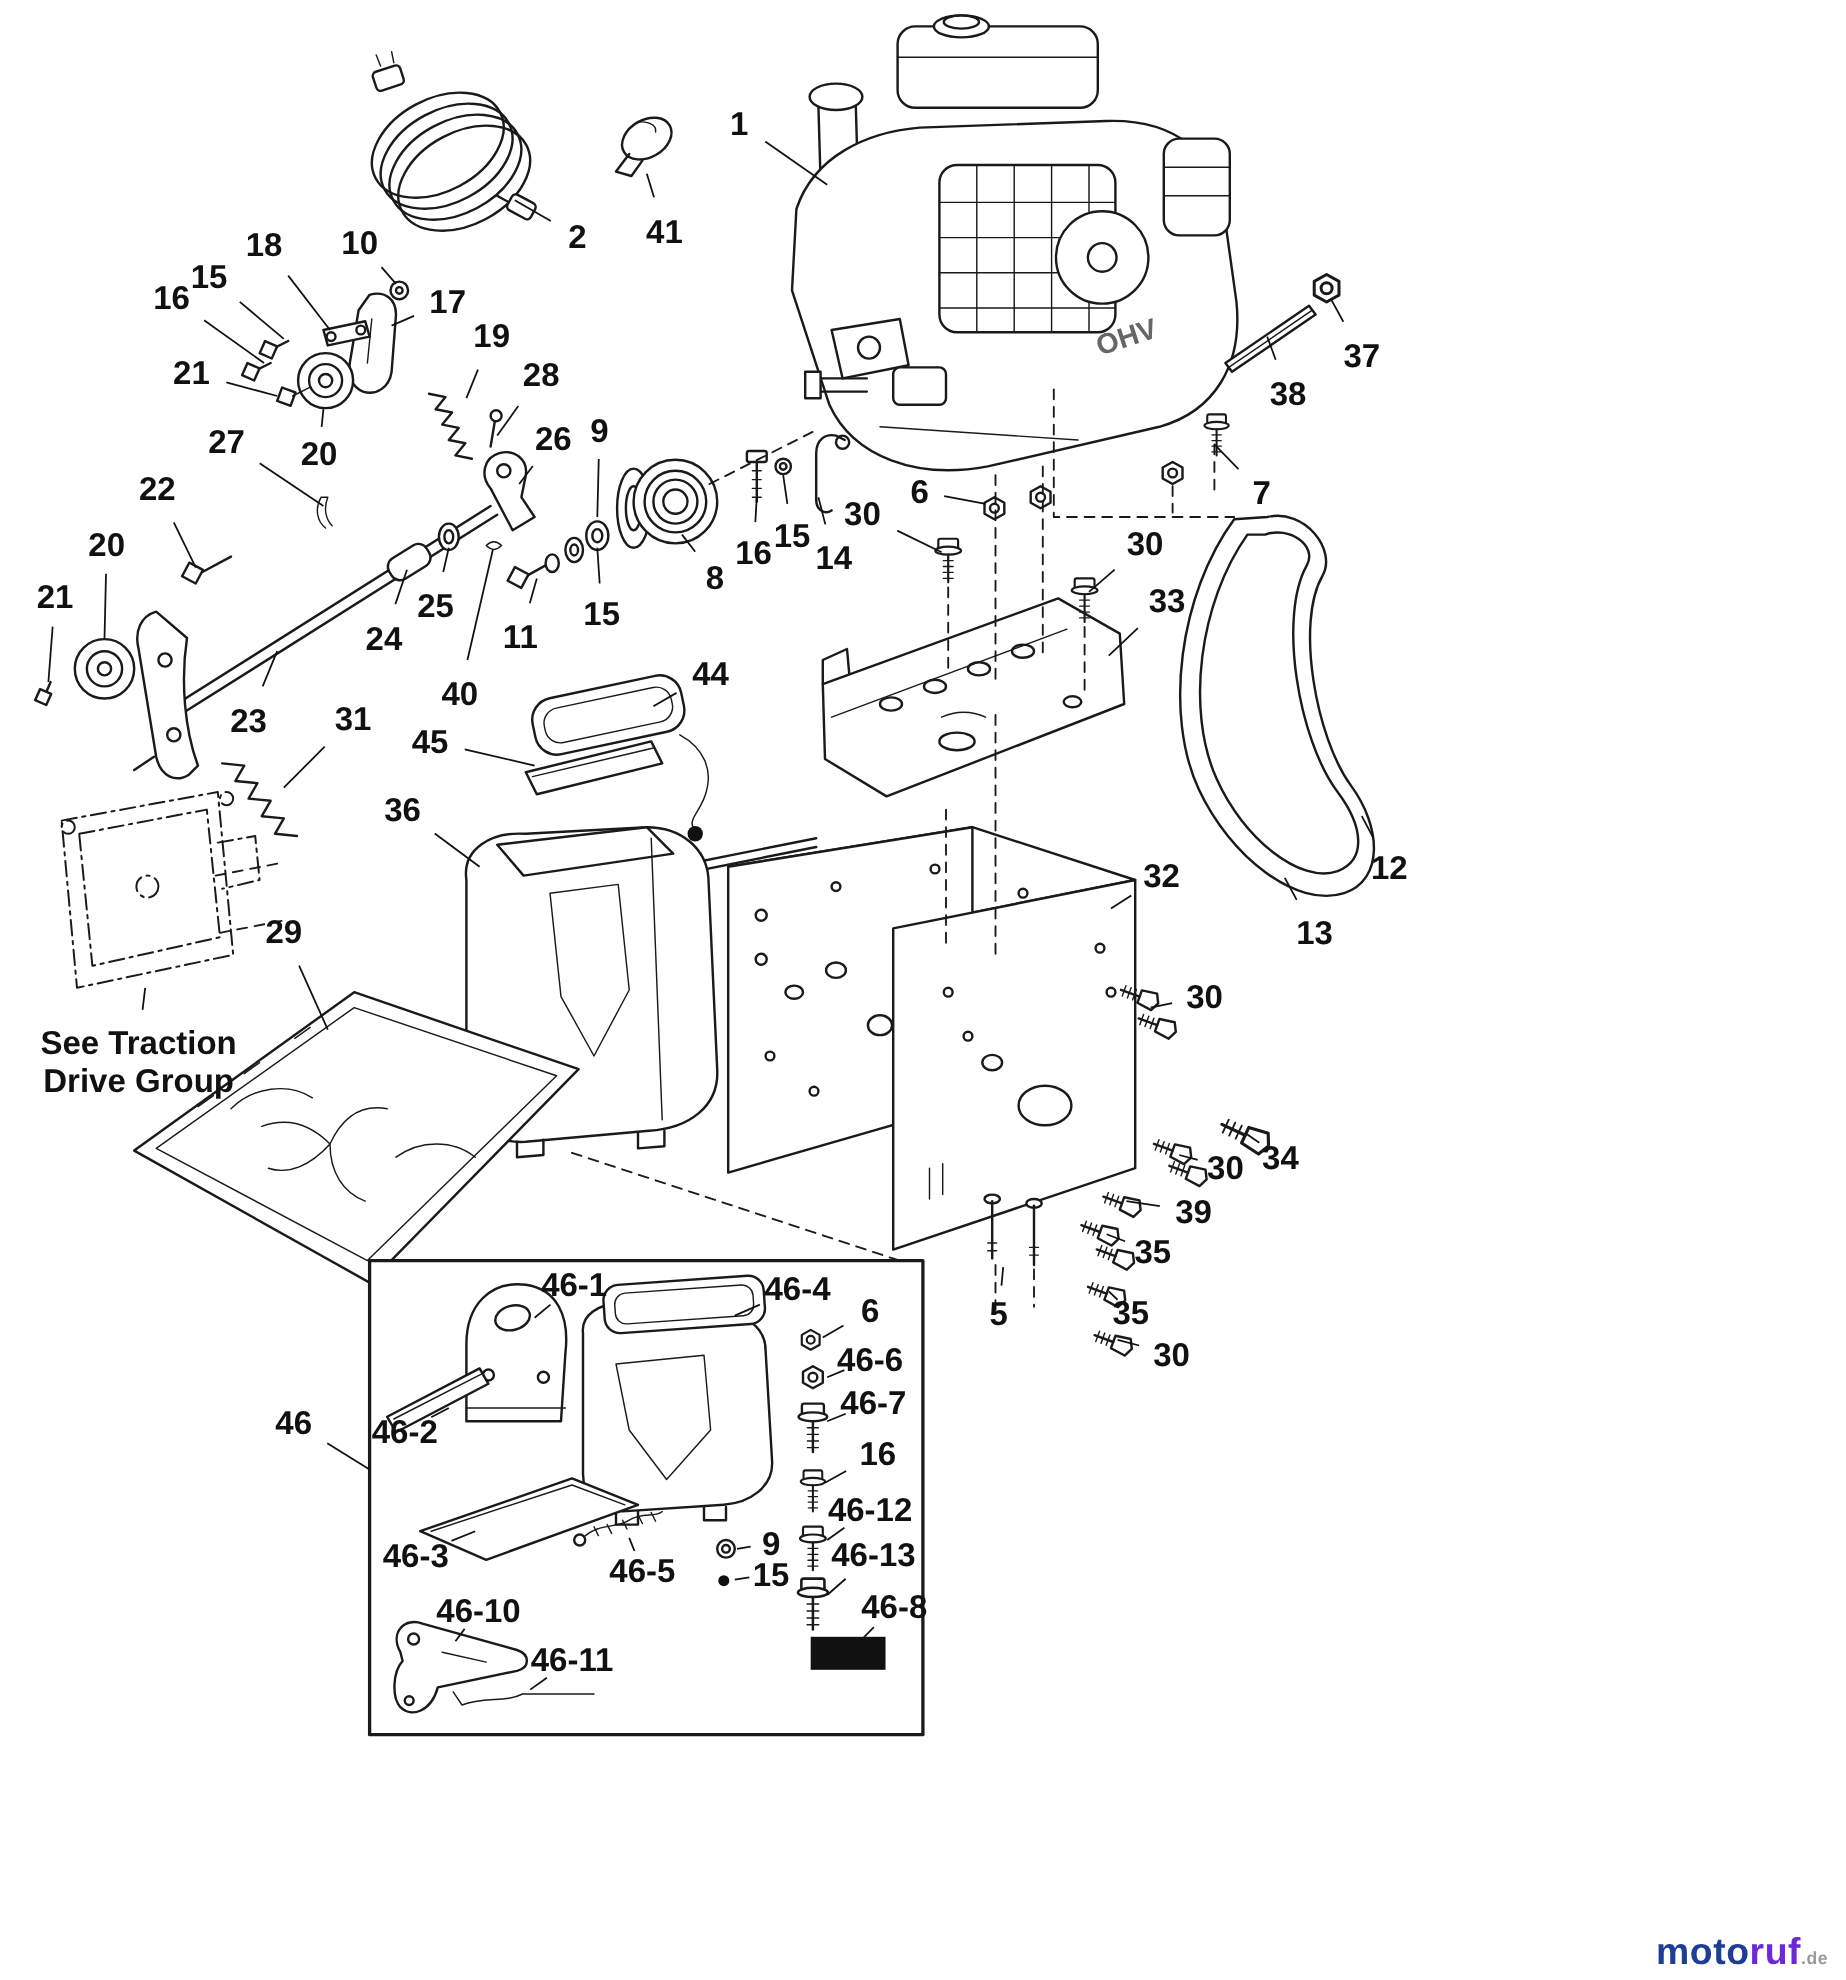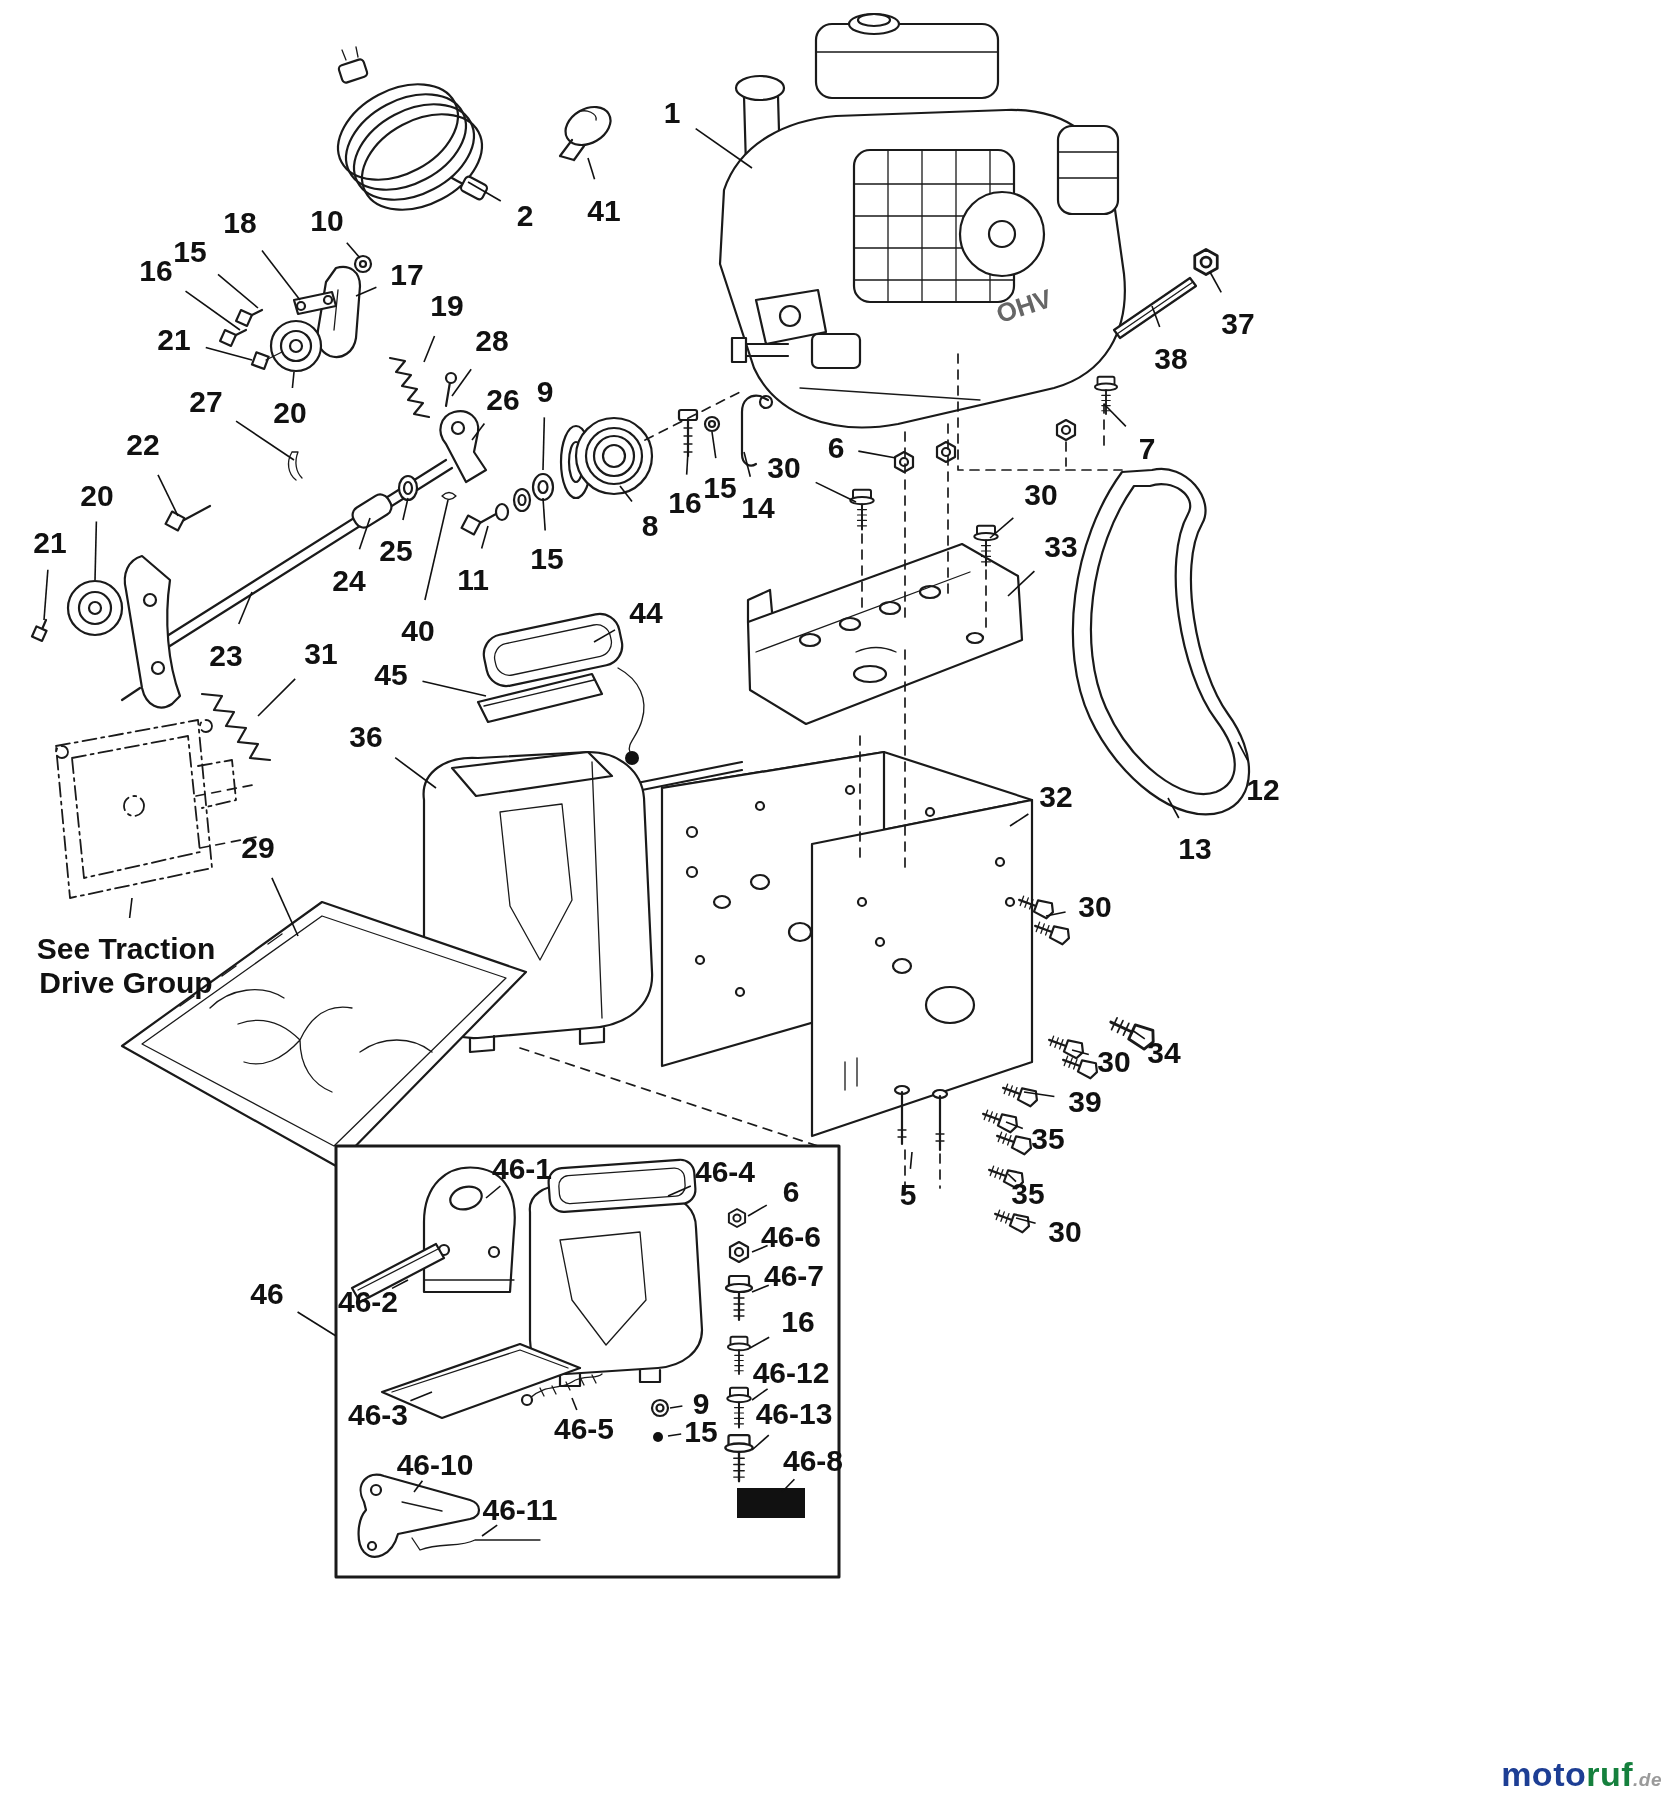--- a/index.html
+++ b/index.html
@@ -12,21 +12,21 @@
   .fillw{fill:#ffffff;}
   .thin{stroke-width:1.3;}
   .dashed{stroke-dasharray:9 7;stroke-width:1.7;}
   .dashdot{stroke-dasharray:14 5 3 5;stroke-width:1.8;}
   .black-fill{fill:#111;stroke:none;}
   .leader{stroke:#111;stroke-width:1.6;fill:none;}
   text.lbl{font:700 30px "Liberation Sans",sans-serif;fill:#111;stroke:none;}
   text.note{font:700 30px "Liberation Sans",sans-serif;fill:#111;stroke:none;}
   text.ohv{font:700 26px "Liberation Sans",sans-serif;fill:#666;stroke:none;}
   .watermark{position:absolute;right:16px;bottom:6px;font-weight:700;font-size:34px;letter-spacing:.5px;}
-  .watermark .wm-de{font-size:19px;font-weight:700;font-style:italic;}
+  .watermark .wm-de{font-size:16px;font-weight:700;}
 </style>
 </head>
 <body>
 
 <div class="stage">
 <svg viewBox="0 0 1678 1800" width="1678" height="1800">
   <defs>
     <g id="bolt" class="art">
       <polygon class="fillw" points="-14,-8 0,-6 0,6 -14,8 -18,0"></polygon>
       <path d="M0 0 h18"></path>
@@ -456,15 +456,15 @@
         <line x1="497.2" y1="1525.2" x2="482" y2="1536" class="leader"></line>
         <text x="520" y="1509" text-anchor="middle" dy="0.35em" class="lbl">46-11</text>
         <text x="1024" y="306" text-anchor="middle" dy="0.35em" class="ohv" transform="rotate(-18 1024 306)">OHV</text>
         <line x1="129.6" y1="918" x2="132" y2="898" class="leader"></line>
         <text x="126" y="948" text-anchor="middle" dy="0.35em" class="note">See Traction</text>
         <text x="126" y="982" text-anchor="middle" dy="0.35em" class="note">Drive Group</text>
       </g>
 </svg>
 
 <div class="watermark">
-  <span style="color: rgb(29, 62, 148); text-align: center;">moto</span><span style="color: #15803d;">ruf</span><span class="wm-de" style="color: rgb(154, 154, 154);">.de</span>
+  <span style="color: rgb(29, 62, 148); text-align: center;">moto</span><span style="color: #6d28d9;">ruf</span><span class="wm-de" style="color: rgb(154, 154, 154);">.de</span>
 </div>
 </div>
 
 </body></html>

